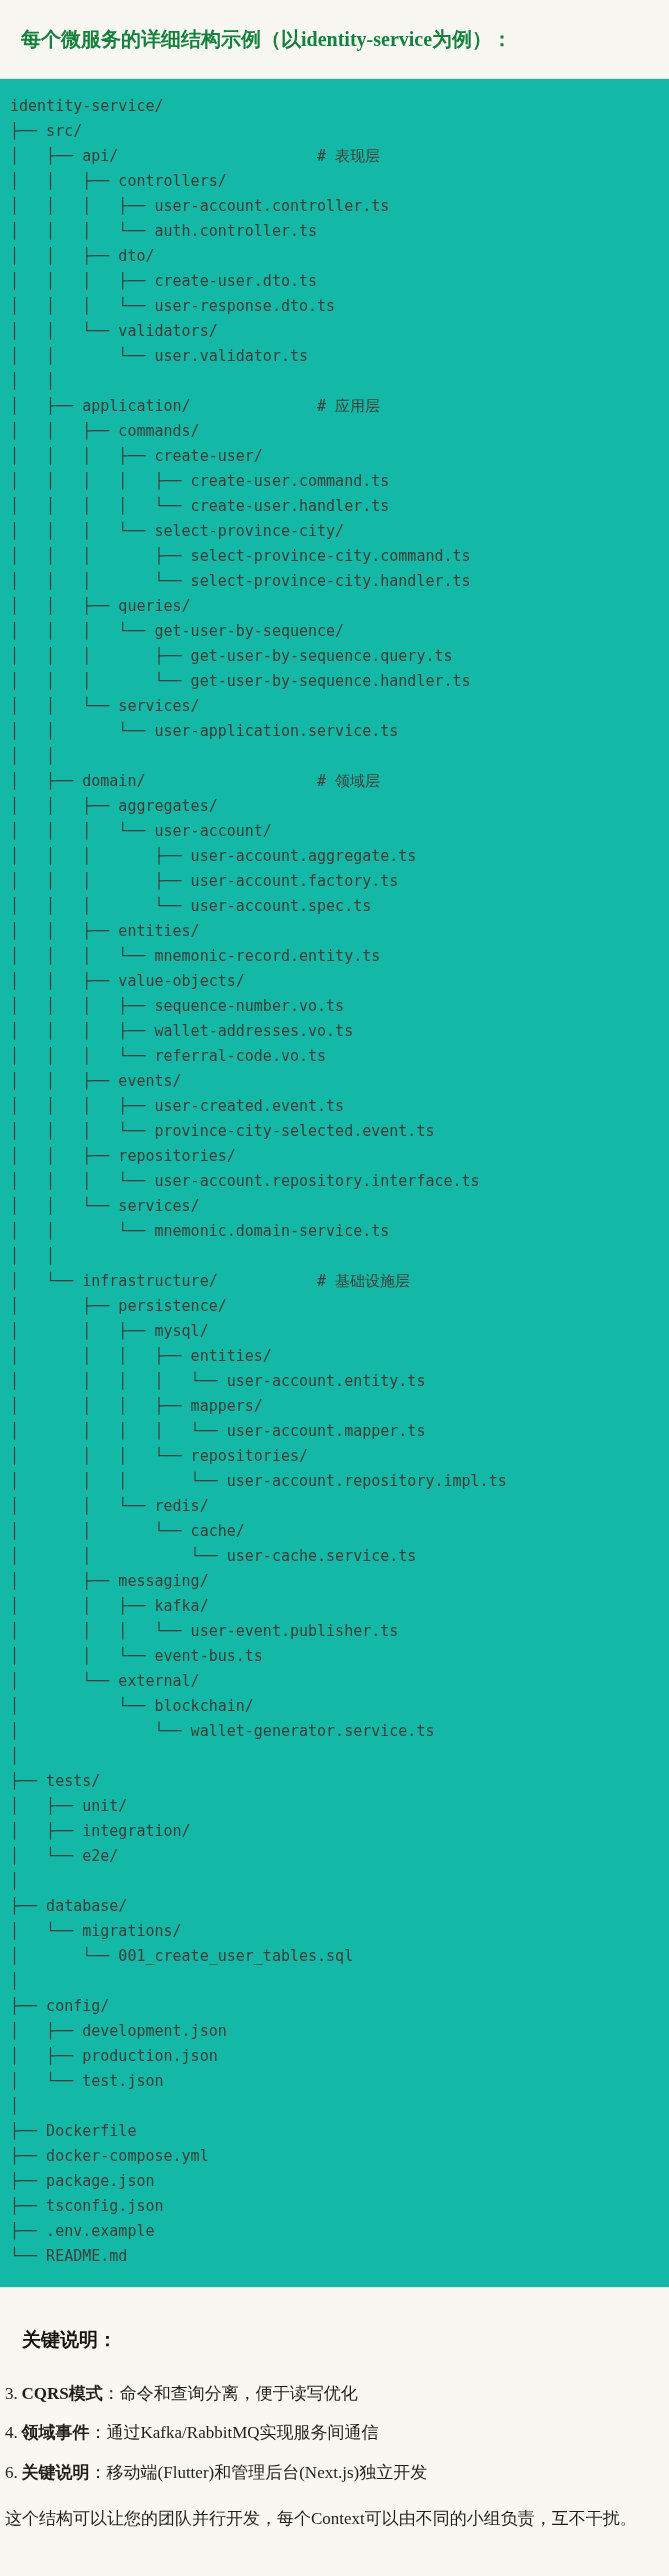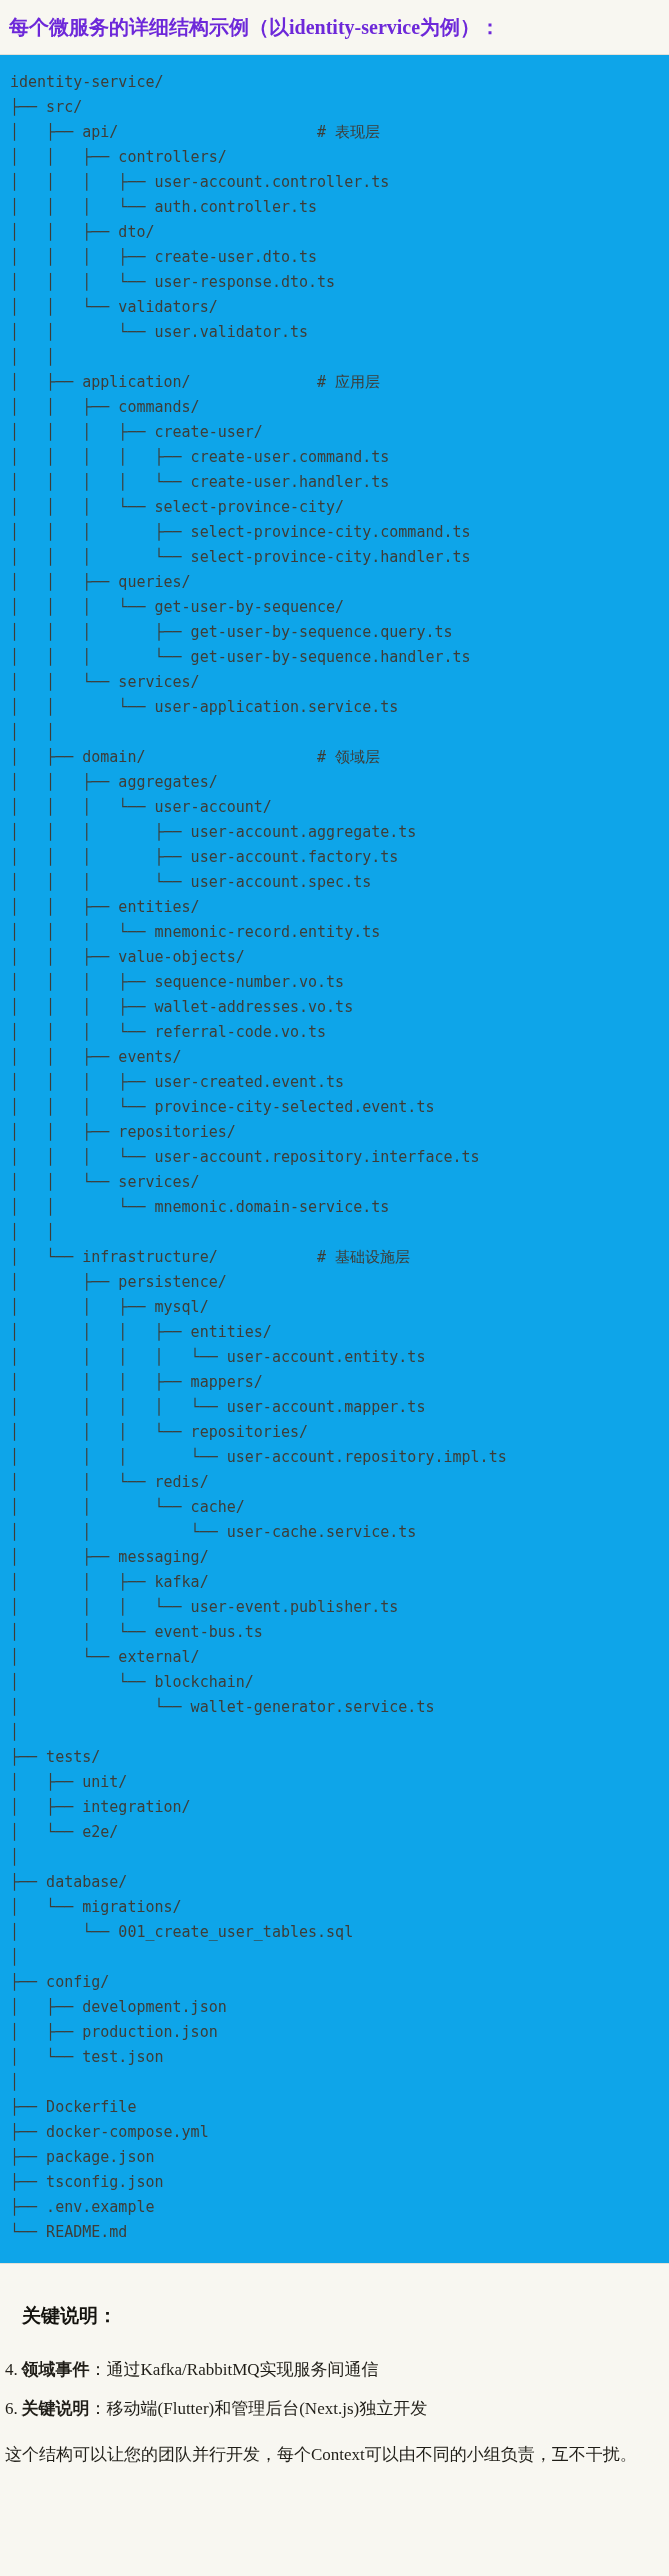--- a/index.html
+++ b/index.html
@@ -11,26 +11,26 @@
     min-height: 2576px;
     background: #f8f7f1;
     color: #1d1b15;
     font-family: "Liberation Serif", serif;
     box-sizing: border-box;
   }
   .page-title {
     font-size: 20px;
     font-weight: bold;
     line-height: 24px;
-    margin: 4px;
+    margin: 16px;
     padding: 10.6px 6.3px 11.3px 5px;
-    color: #6d28d9;
+    color: #15803d;
   }
   .code-block {
-    background: #0ea5e9;
+    background: #14b8a6;
     border-top: 0.6px solid #e3e1d8;
     border-bottom: 0.6px solid #e3e1d8;
     padding: 15.6px 10px 17.5px 10px;
   }
   .code-block pre {
     margin: 0;
     font-family: "DejaVu Sans Mono", monospace;
     font-size: 15px;
     line-height: 25px;
     color: #3e3d38;
@@ -162,20 +162,21 @@
 ├── tsconfig.json
 ├── .env.example
 └── README.md</pre>
 </section>
 
 <section class="notes">
   <h2 class="notes-heading">关键说明：</h2>
 
 
 
+  <p class="note-item"><span class="marker">3.</span><strong>CQRS模式</strong><span>：</span><span>命令和查询分离，便于读写优化</span></p>
 
   <p class="note-item"><span class="marker">4.</span><strong>领域事件</strong><span>：</span><span>通过Kafka/RabbitMQ实现服务间通信</span></p>
 
 
   <p class="note-item"><span class="marker">6.</span><strong>关键说明</strong><span>：</span><span>移动端(Flutter)和管理后台(Next.js)独立开发</span></p>
 
   <p class="closing-paragraph">这个结构可以让您的团队并行开发，每个Context可以由不同的小组负责，互不干扰。</p>
 </section>
 
 

